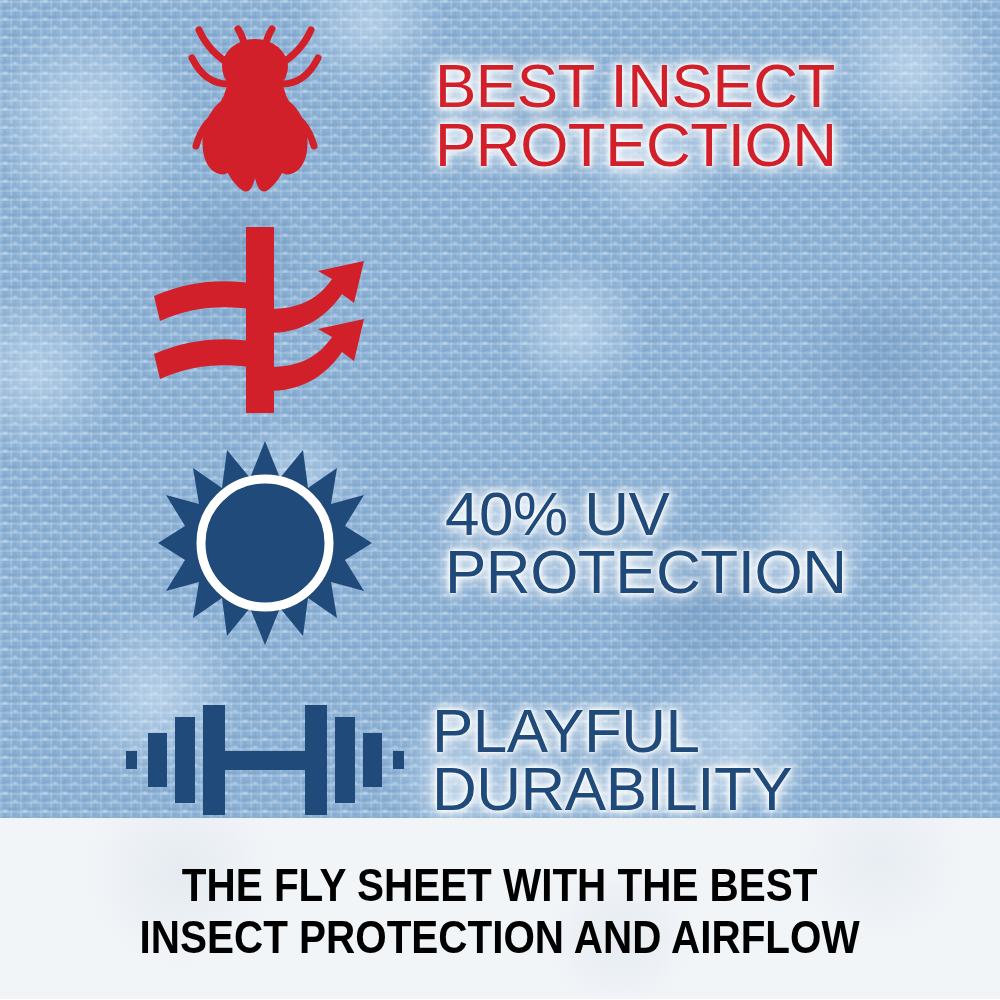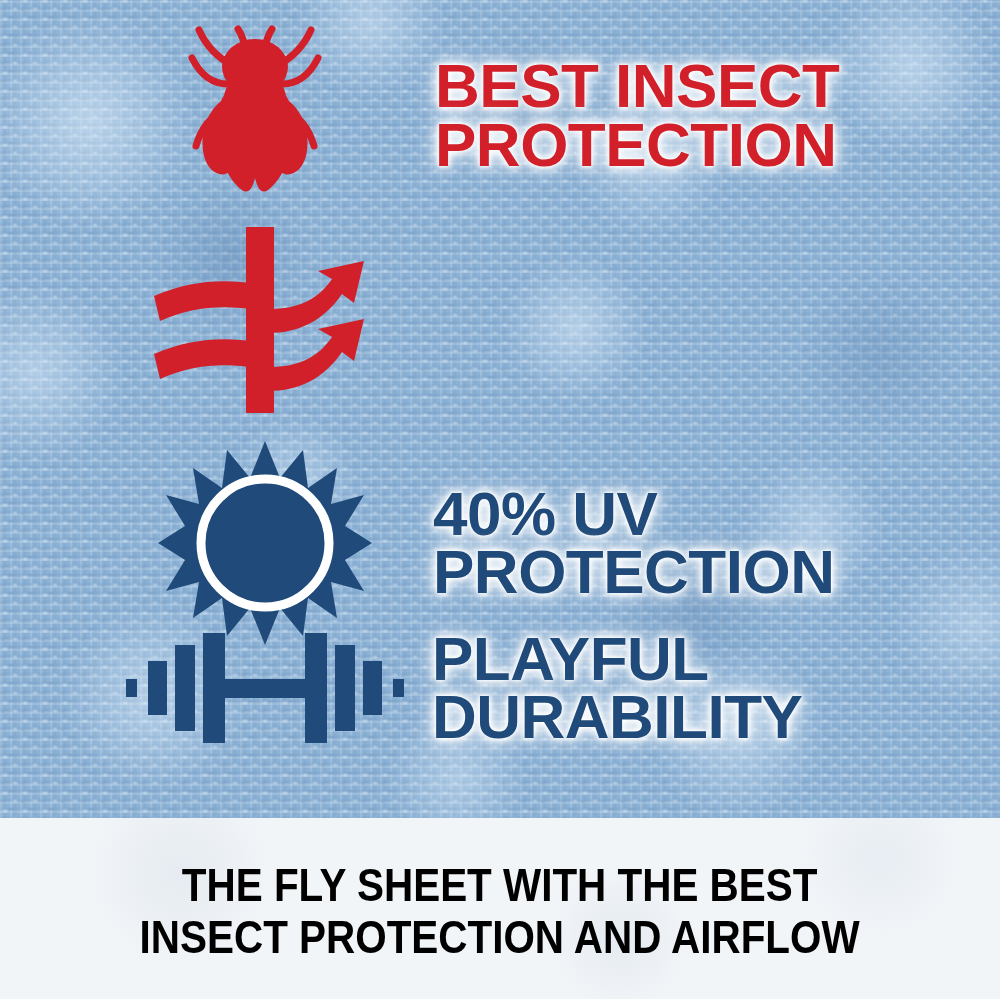--- a/index.html
+++ b/index.html
@@ -89,42 +89,42 @@
     display: flex;
     align-items: center;
   }
   .feature-icon {
     flex: 0 0 auto;
     display: flex;
     align-items: center;
     justify-content: center;
   }
   .feature-text {
-    font-weight: 700;
+    font-weight: 400;
     line-height: 0.94;
     letter-spacing: -0.5px;
     white-space: pre-line;
   }
   .feature-text.red {
     color: #d2202a;
     text-shadow:
       0 0 3px #ffffff, 0 0 6px #ffffff, 0 0 10px #ffffff,
       0 0 16px rgba(255,255,255,0.95), 0 0 24px rgba(255,255,255,0.75);
   }
   .feature-text.navy {
     color: #1f4a7a;
     text-shadow:
       0 0 3px #ffffff, 0 0 6px #ffffff, 0 0 10px #ffffff,
       0 0 16px rgba(255,255,255,0.95), 0 0 24px rgba(255,255,255,0.75);
   }
 
   #row-insect { left: 170px; top: 18px;  width: 800px; height: 195px; }
   #row-airflow{ left: 150px; top: 220px; width: 800px; height: 200px; }
-  #row-uv     { left: 155px; top: 438px; width: 800px; height: 210px; }
-  #row-durab  { left: 120px; top: 608px; width: 800px; height: 160px; }
+  #row-uv     { left: 155px; top: 438px; width: 800px; height: 210px; gap: 12px; }
+  #row-durab  { left: 120px; top: 680px; width: 800px; height: 160px; }
 
   #row-insect .feature-icon { width: 170px; height: 195px; }
   #row-airflow .feature-icon{ width: 230px; height: 195px; }
   #row-uv .feature-icon     { width: 220px; height: 210px; }
   #row-durab .feature-icon  { width: 290px; height: 150px; }
 
   #row-insect .feature-text { font-size: 62px; margin-left: 95px; }
   #row-airflow .feature-text{ font-size: 62px; margin-left: 55px; }
   #row-uv .feature-text     { font-size: 62px; margin-left: 58px; }
   #row-durab .feature-text  { font-size: 62px; margin-left: 22px; }

